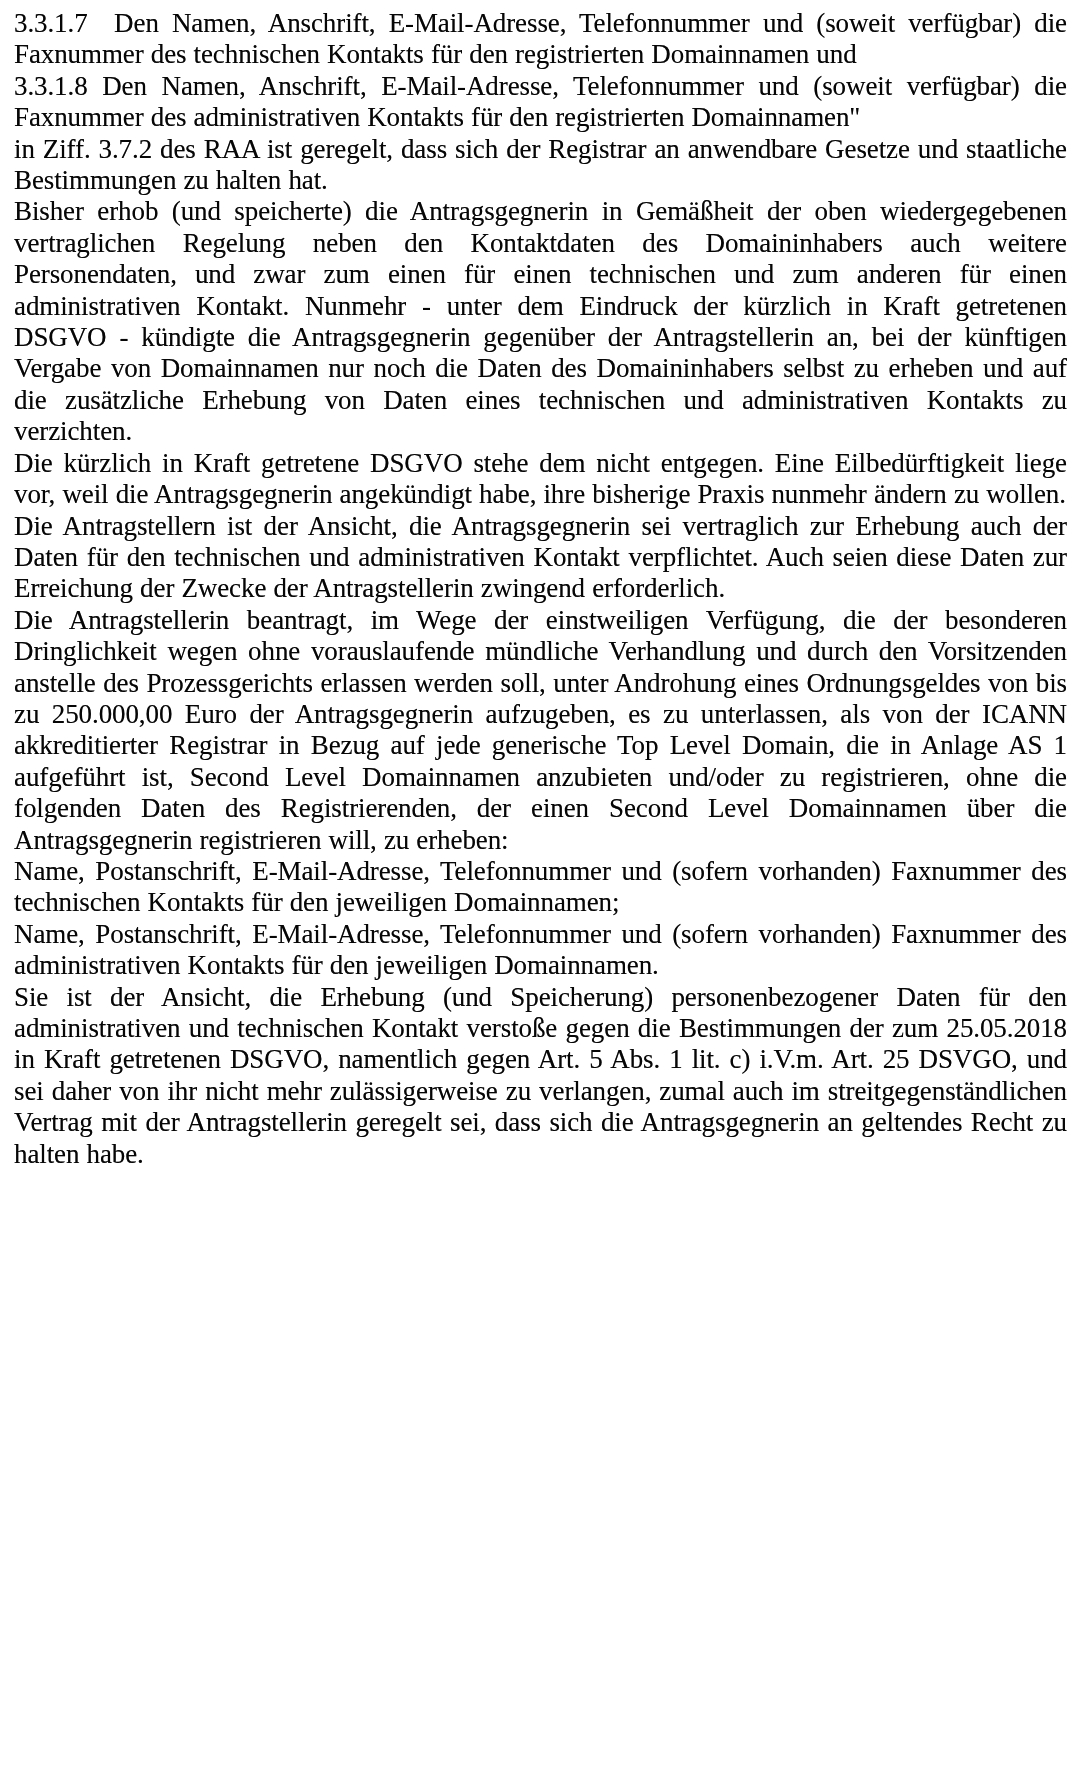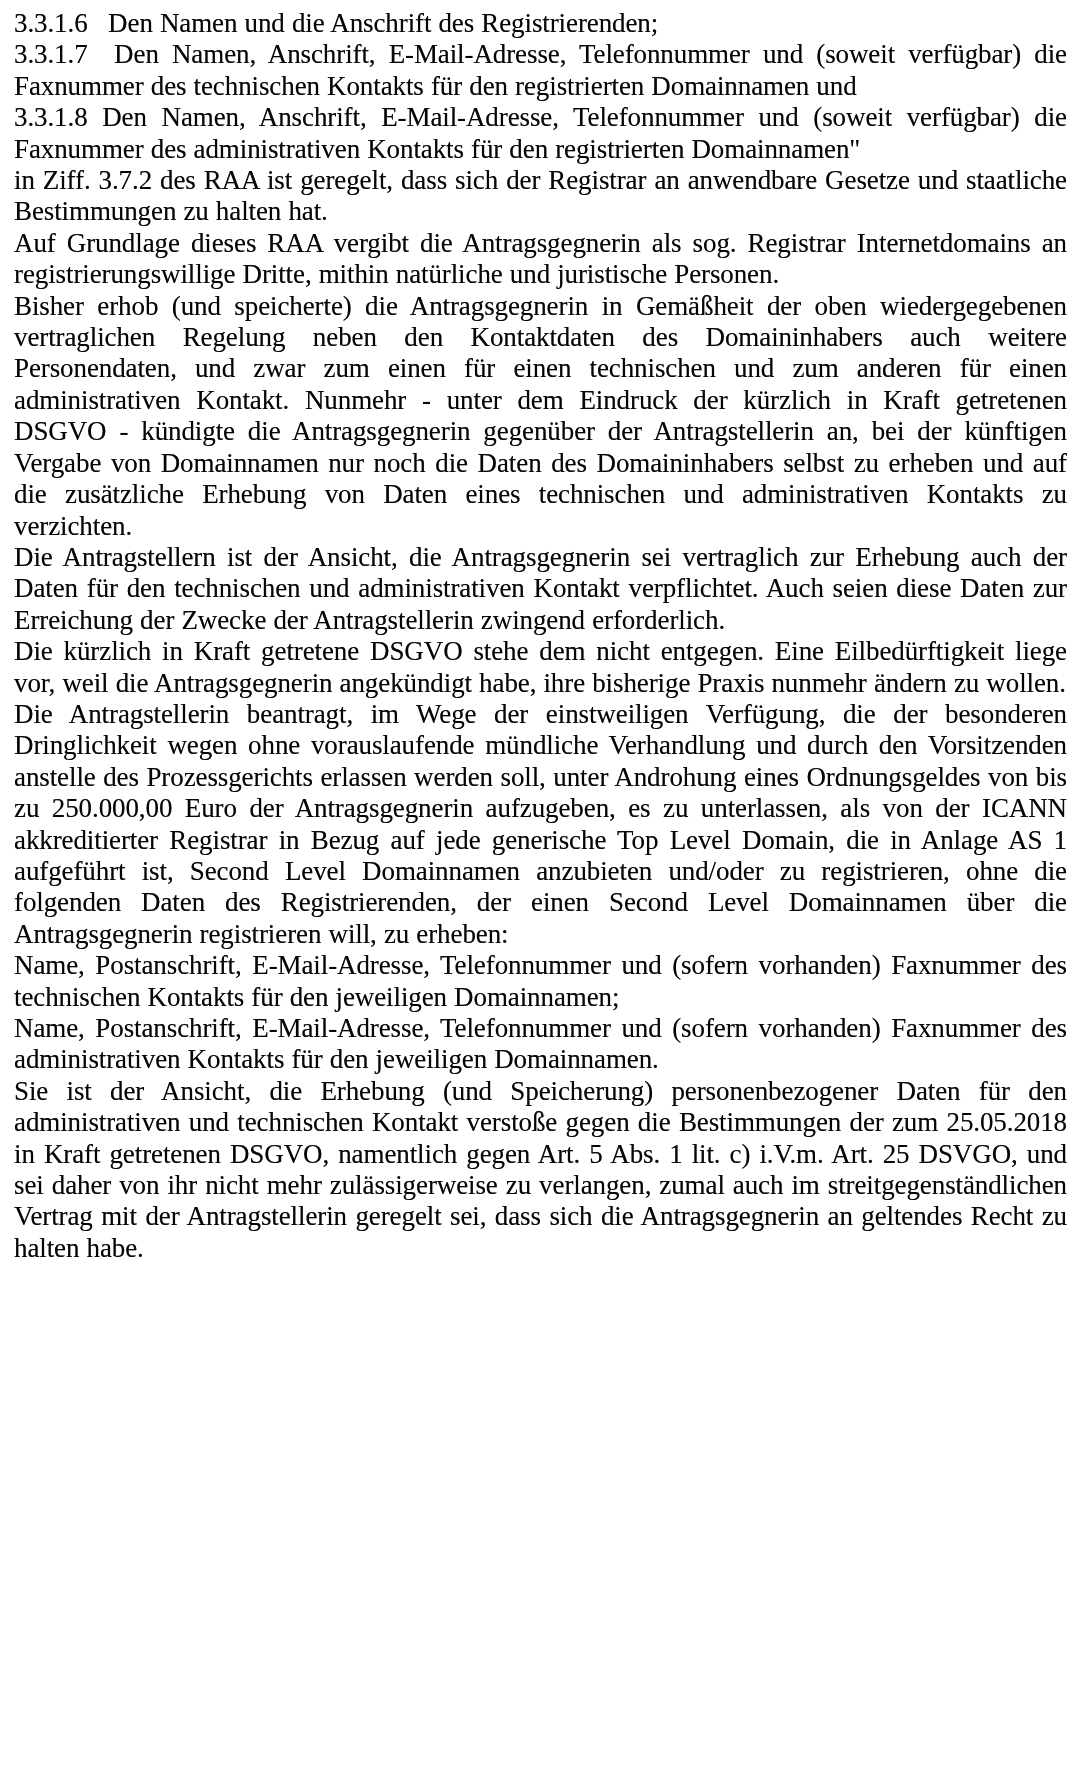--- a/index.html
+++ b/index.html
@@ -31,25 +31,23 @@
     margin: 0;
     padding: 0;
   }
   .para.spaced {
   }
 </style>
 </head>
 <body>
 
 <main class="page" id="doc">
-    <p class="para">3.3.1.6  Den Namen und die Anschrift des Registrierenden;</p>
     <p class="para">3.3.1.7  Den Namen, Anschrift, E-Mail-Adresse, Telefonnummer und (soweit verfügbar) die Faxnummer des technischen Kontakts für den registrierten Domainnamen und</p>
     <p class="para">3.3.1.8 Den Namen, Anschrift, E-Mail-Adresse, Telefonnummer und (soweit verfügbar) die Faxnummer des administrativen Kontakts für den registrierten Domainnamen"</p>
     <p class="para spaced">in Ziff. 3.7.2 des RAA ist geregelt, dass sich der Registrar an anwendbare Gesetze und staatliche Bestimmungen zu halten hat.</p>
-    <p class="para spaced">Auf Grundlage dieses RAA vergibt die Antragsgegnerin als sog. Registrar Internetdomains an registrierungswillige Dritte, mithin natürliche und juristische Personen.</p>
     <p class="para spaced">Bisher erhob (und speicherte) die Antragsgegnerin in Gemäßheit der oben wiedergegebenen vertraglichen Regelung neben den Kontaktdaten des Domaininhabers auch weitere Personendaten, und zwar zum einen für einen technischen und zum anderen für einen administrativen Kontakt. Nunmehr - unter dem Eindruck der kürzlich in Kraft getretenen DSGVO - kündigte die Antragsgegnerin gegenüber der Antragstellerin an, bei der künftigen Vergabe von Domainnamen nur noch die Daten des Domaininhabers selbst zu erheben und auf die zusätzliche Erhebung von Daten eines technischen und administrativen Kontakts zu verzichten.</p>
+    <p class="para spaced">Die kürzlich in Kraft getretene DSGVO stehe dem nicht entgegen. Eine Eilbedürftigkeit liege vor, weil die Antragsgegnerin angekündigt habe, ihre bisherige Praxis nunmehr ändern zu wollen.</p>
     <p class="para spaced">Die Antragstellern ist der Ansicht, die Antragsgegnerin sei vertraglich zur Erhebung auch der Daten für den technischen und administrativen Kontakt verpflichtet. Auch seien diese Daten zur Erreichung der Zwecke der Antragstellerin zwingend erforderlich.</p>
-    <p class="para spaced">Die kürzlich in Kraft getretene DSGVO stehe dem nicht entgegen. Eine Eilbedürftigkeit liege vor, weil die Antragsgegnerin angekündigt habe, ihre bisherige Praxis nunmehr ändern zu wollen.</p>
     <p class="para spaced">Die Antragstellerin beantragt, im Wege der einstweiligen Verfügung, die der besonderen Dringlichkeit wegen ohne vorauslaufende mündliche Verhandlung und durch den Vorsitzenden anstelle des Prozessgerichts erlassen werden soll, unter Androhung eines Ordnungsgeldes von bis zu 250.000,00 Euro der Antragsgegnerin aufzugeben, es zu unterlassen, als von der ICANN akkreditierter Registrar in Bezug auf jede generische Top Level Domain, die in Anlage AS 1 aufgeführt ist, Second Level Domainnamen anzubieten und/oder zu registrieren, ohne die folgenden Daten des Registrierenden, der einen Second Level Domainnamen über die Antragsgegnerin registrieren will, zu erheben:</p>
     <p class="para spaced">Name, Postanschrift, E-Mail-Adresse, Telefonnummer und (sofern vorhanden) Faxnummer des technischen Kontakts für den jeweiligen Domainnamen;</p>
     <p class="para spaced">Name, Postanschrift, E-Mail-Adresse, Telefonnummer und (sofern vorhanden) Faxnummer des administrativen Kontakts für den jeweiligen Domainnamen.</p>
     <p class="para spaced">Sie ist der Ansicht, die Erhebung (und Speicherung) personenbezogener Daten für den administrativen und technischen Kontakt verstoße gegen die Bestimmungen der zum 25.05.2018 in Kraft getretenen DSGVO, namentlich gegen Art. 5 Abs. 1 lit. c) i.V.m. Art. 25 DSVGO, und sei daher von ihr nicht mehr zulässigerweise zu verlangen, zumal auch im streitgegenständlichen Vertrag mit der Antragstellerin geregelt sei, dass sich die Antragsgegnerin an geltendes Recht zu halten habe.</p>
   </main>
 
 </body></html>

